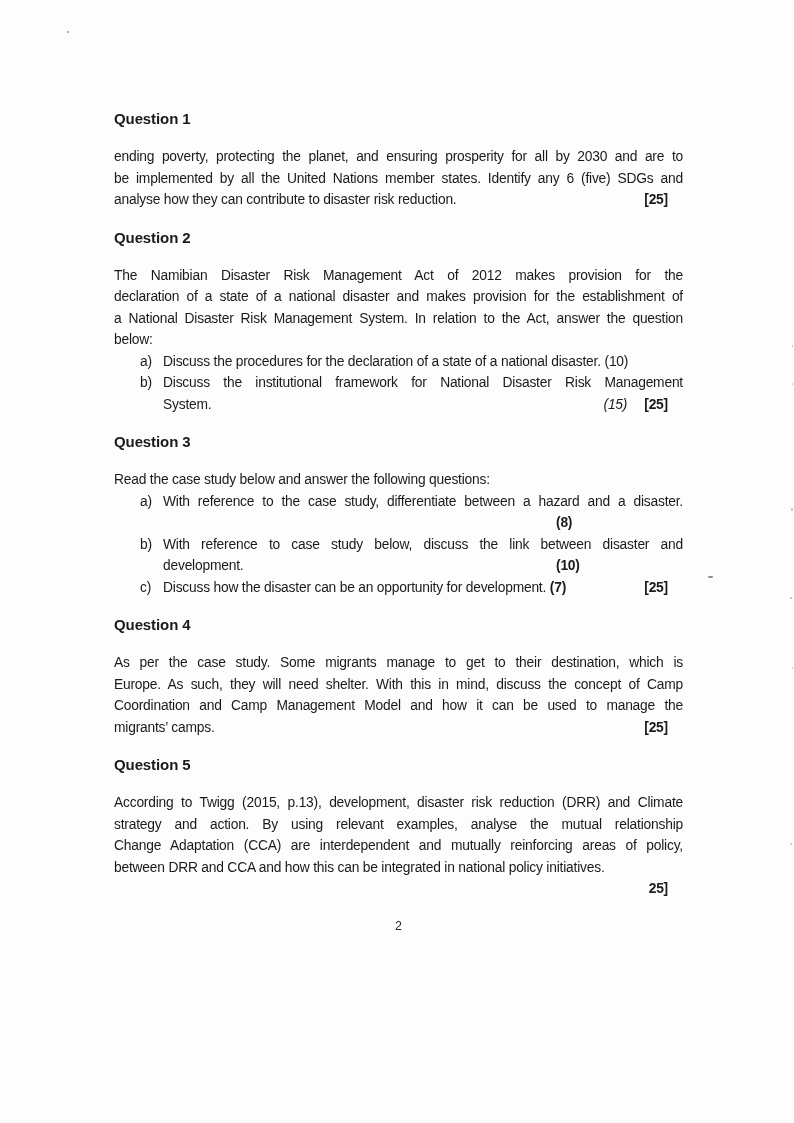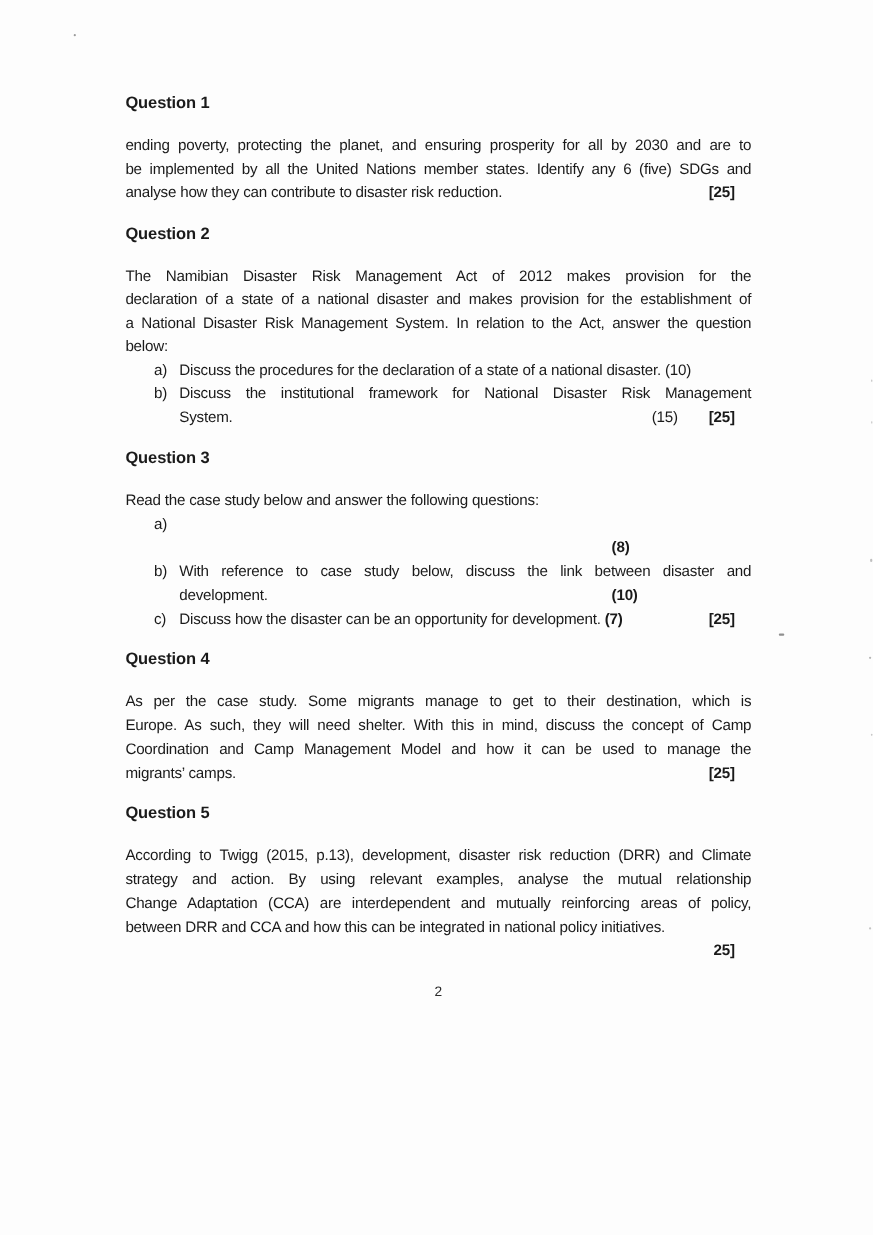--- a/index.html
+++ b/index.html
@@ -12,21 +12,21 @@
     width: 794px;
     height: 1123px;
     background: #fdfdfd;
     overflow: hidden;
     font-family: "Liberation Sans", sans-serif;
     color: #1a1a1a;
   }
   .content {
     width: 569px;
     margin-left: 114px;
-    padding-top: 83px;
+    padding-top: 108px;
     font-size: 13.8px;
     letter-spacing: -0.2px;
   }
   .question { margin-bottom: 16px; }
   .q-heading {
     font-weight: 700;
     font-size: 15px;
     line-height: 21.5px;
     margin-bottom: 16.5px;
     letter-spacing: -0.1px;
@@ -43,21 +43,21 @@
   }
   .indent { padding-left: 49px; }
   .letter { position: absolute; left: 26px; }
   .rightgroup {
     position: absolute;
     right: 15px;
     top: 0;
     font-weight: 700;
     letter-spacing: -0.2px;
   }
-  .rp { font-weight: 400; margin-right: 28px; }
+  .rp { font-weight: 400; margin-right: 17px; font-style: italic; }
   .midmark {
     position: absolute;
     left: 442px;
     top: 0;
     font-weight: 700;
   }
   .bmark { font-weight: 700; }
   .footer {
     margin-top: 12px;
     text-align: center;
@@ -109,21 +109,21 @@
         <div class="line justify"><span class="txt">declaration of a state of a national disaster and makes provision for the establishment of</span></div>
         <div class="line justify"><span class="txt">a National Disaster Risk Management System. In relation to the Act, answer the question</span></div>
         <div class="line"><span class="txt">below:</span></div>
         <div class="line indent"><span class="letter">a)</span><span class="txt">Discuss the procedures for the declaration of a state of a national disaster. (10)</span></div>
         <div class="line justify indent"><span class="letter">b)</span><span class="txt">Discuss the institutional framework for National Disaster Risk Management</span></div>
         <div class="line indent"><span class="txt">System.</span><span class="rightgroup"><span class="rp">(15)</span><span class="rb">[25]</span></span></div>
       </div>
       <div class="question">
         <div class="q-heading">Question 3</div>
         <div class="line"><span class="txt">Read the case study below and answer the following questions:</span></div>
-        <div class="line justify indent"><span class="letter">a)</span></div>
+        <div class="line justify indent"><span class="letter">a)</span><span class="txt">With reference to the case study, differentiate between a hazard and a disaster.</span></div>
         <div class="line indent"><span class="txt"></span><span class="midmark">(8)</span></div>
         <div class="line justify indent"><span class="letter">b)</span><span class="txt">With reference to case study below, discuss the link between disaster and</span></div>
         <div class="line indent"><span class="txt">development.</span><span class="midmark">(10)</span></div>
         <div class="line indent"><span class="letter">c)</span><span class="txt">Discuss how the disaster can be an opportunity for development.</span><span class="bmark"> (7)</span><span class="rightgroup"><span class="rb">[25]</span></span></div>
       </div>
       <div class="question">
         <div class="q-heading">Question 4</div>
         <div class="line justify"><span class="txt">As per the case study. Some migrants manage to get to their destination, which is</span></div>
         <div class="line justify"><span class="txt">Europe. As such, they will need shelter. With this in mind, discuss the concept of Camp</span></div>
         <div class="line justify"><span class="txt">Coordination and Camp Management Model and how it can be used to manage the</span></div>

